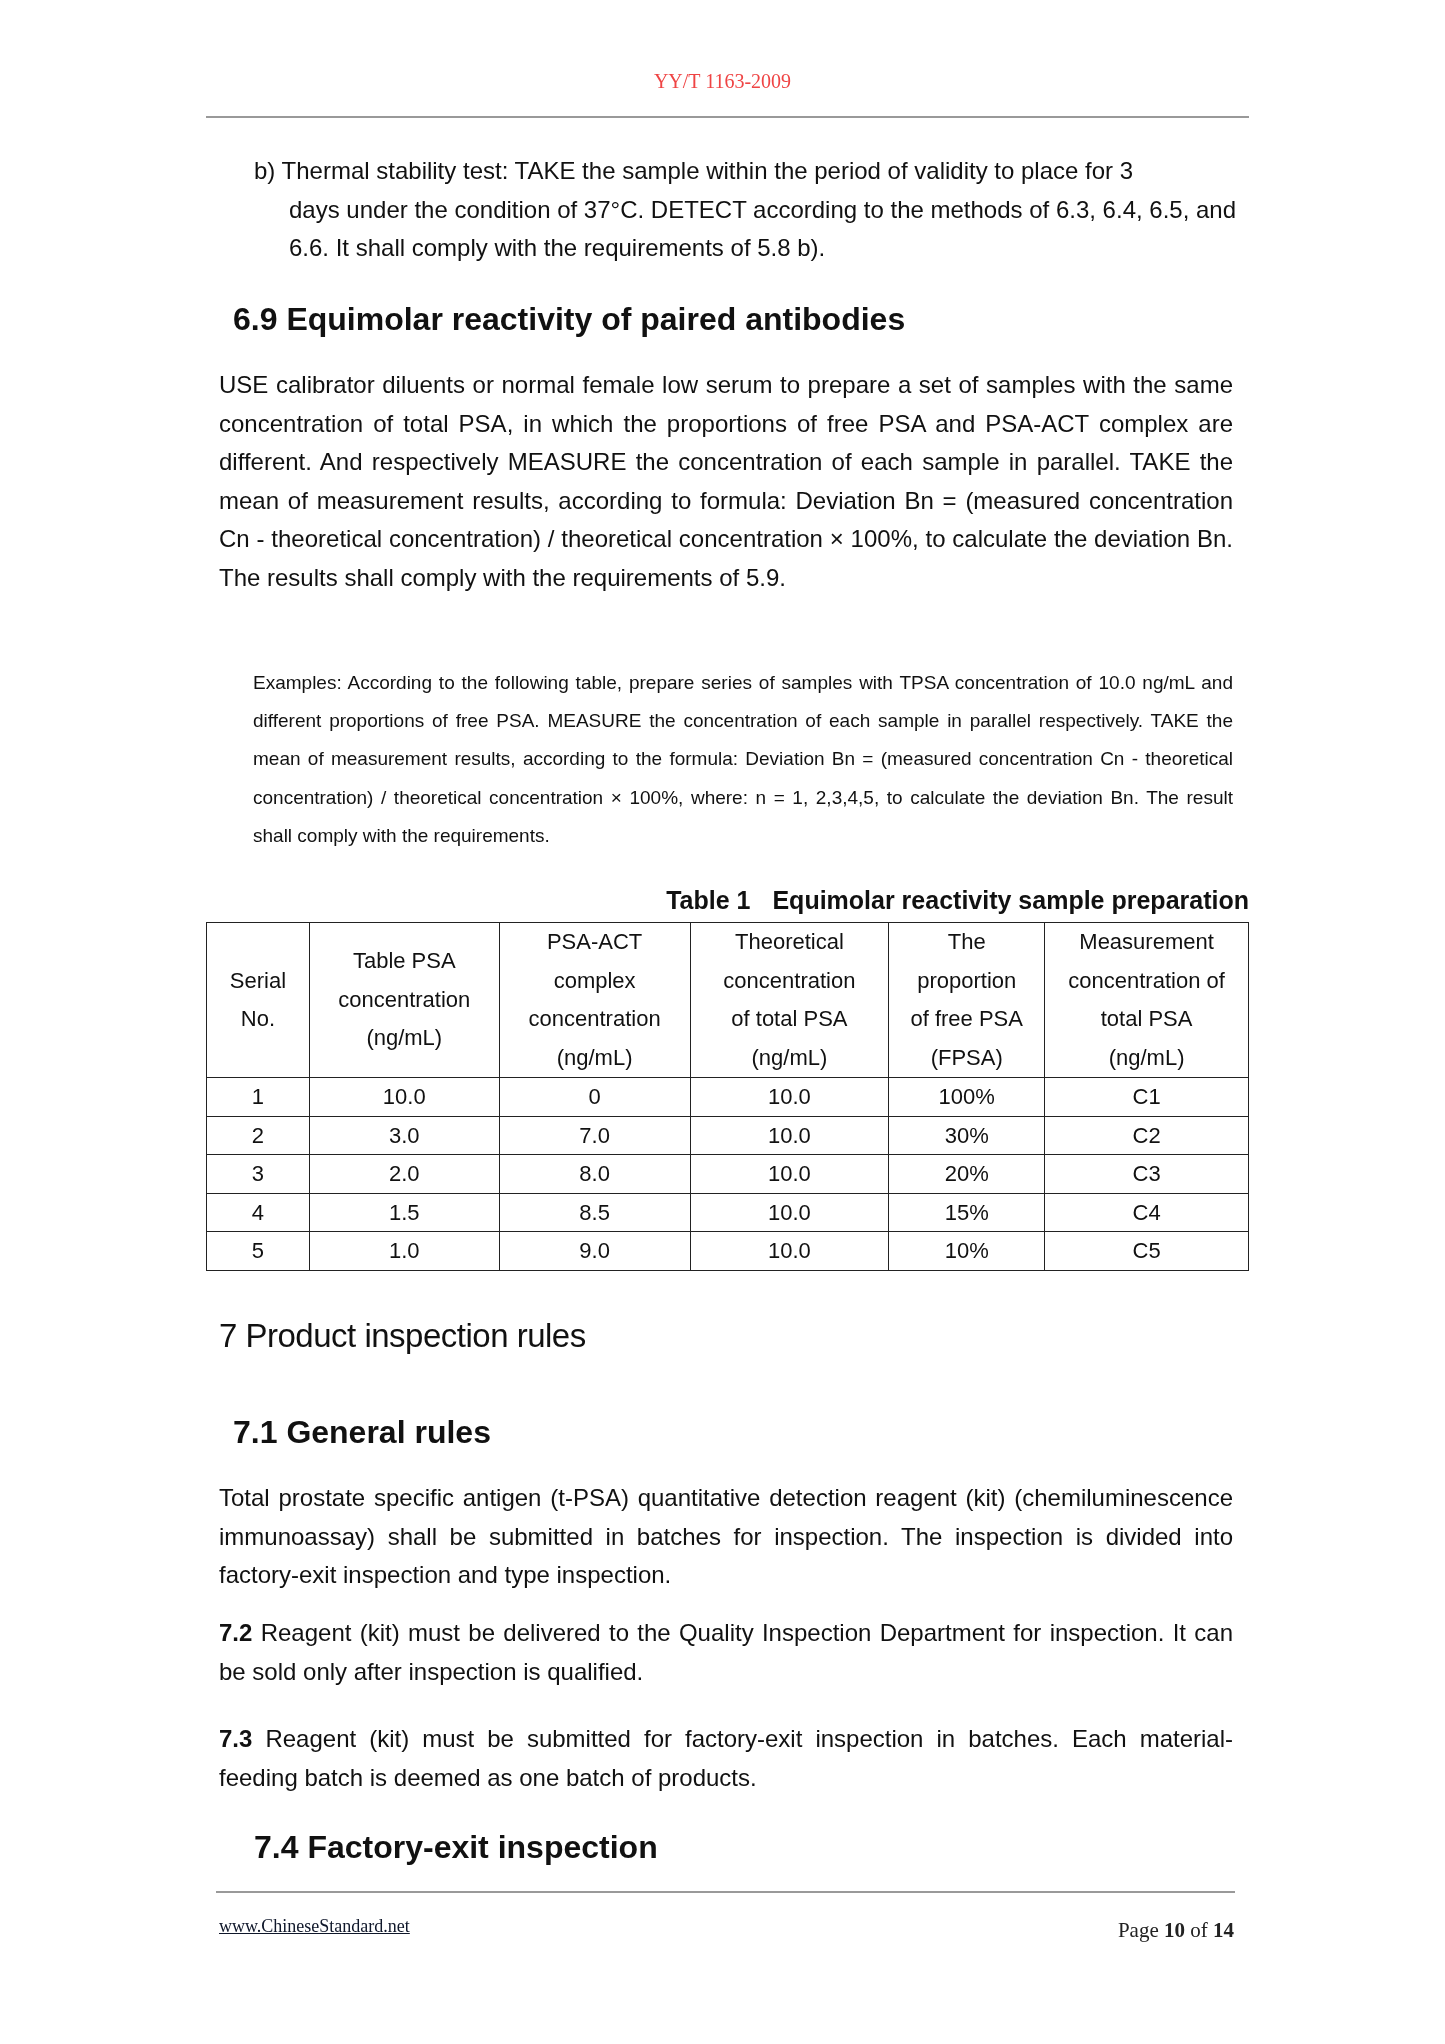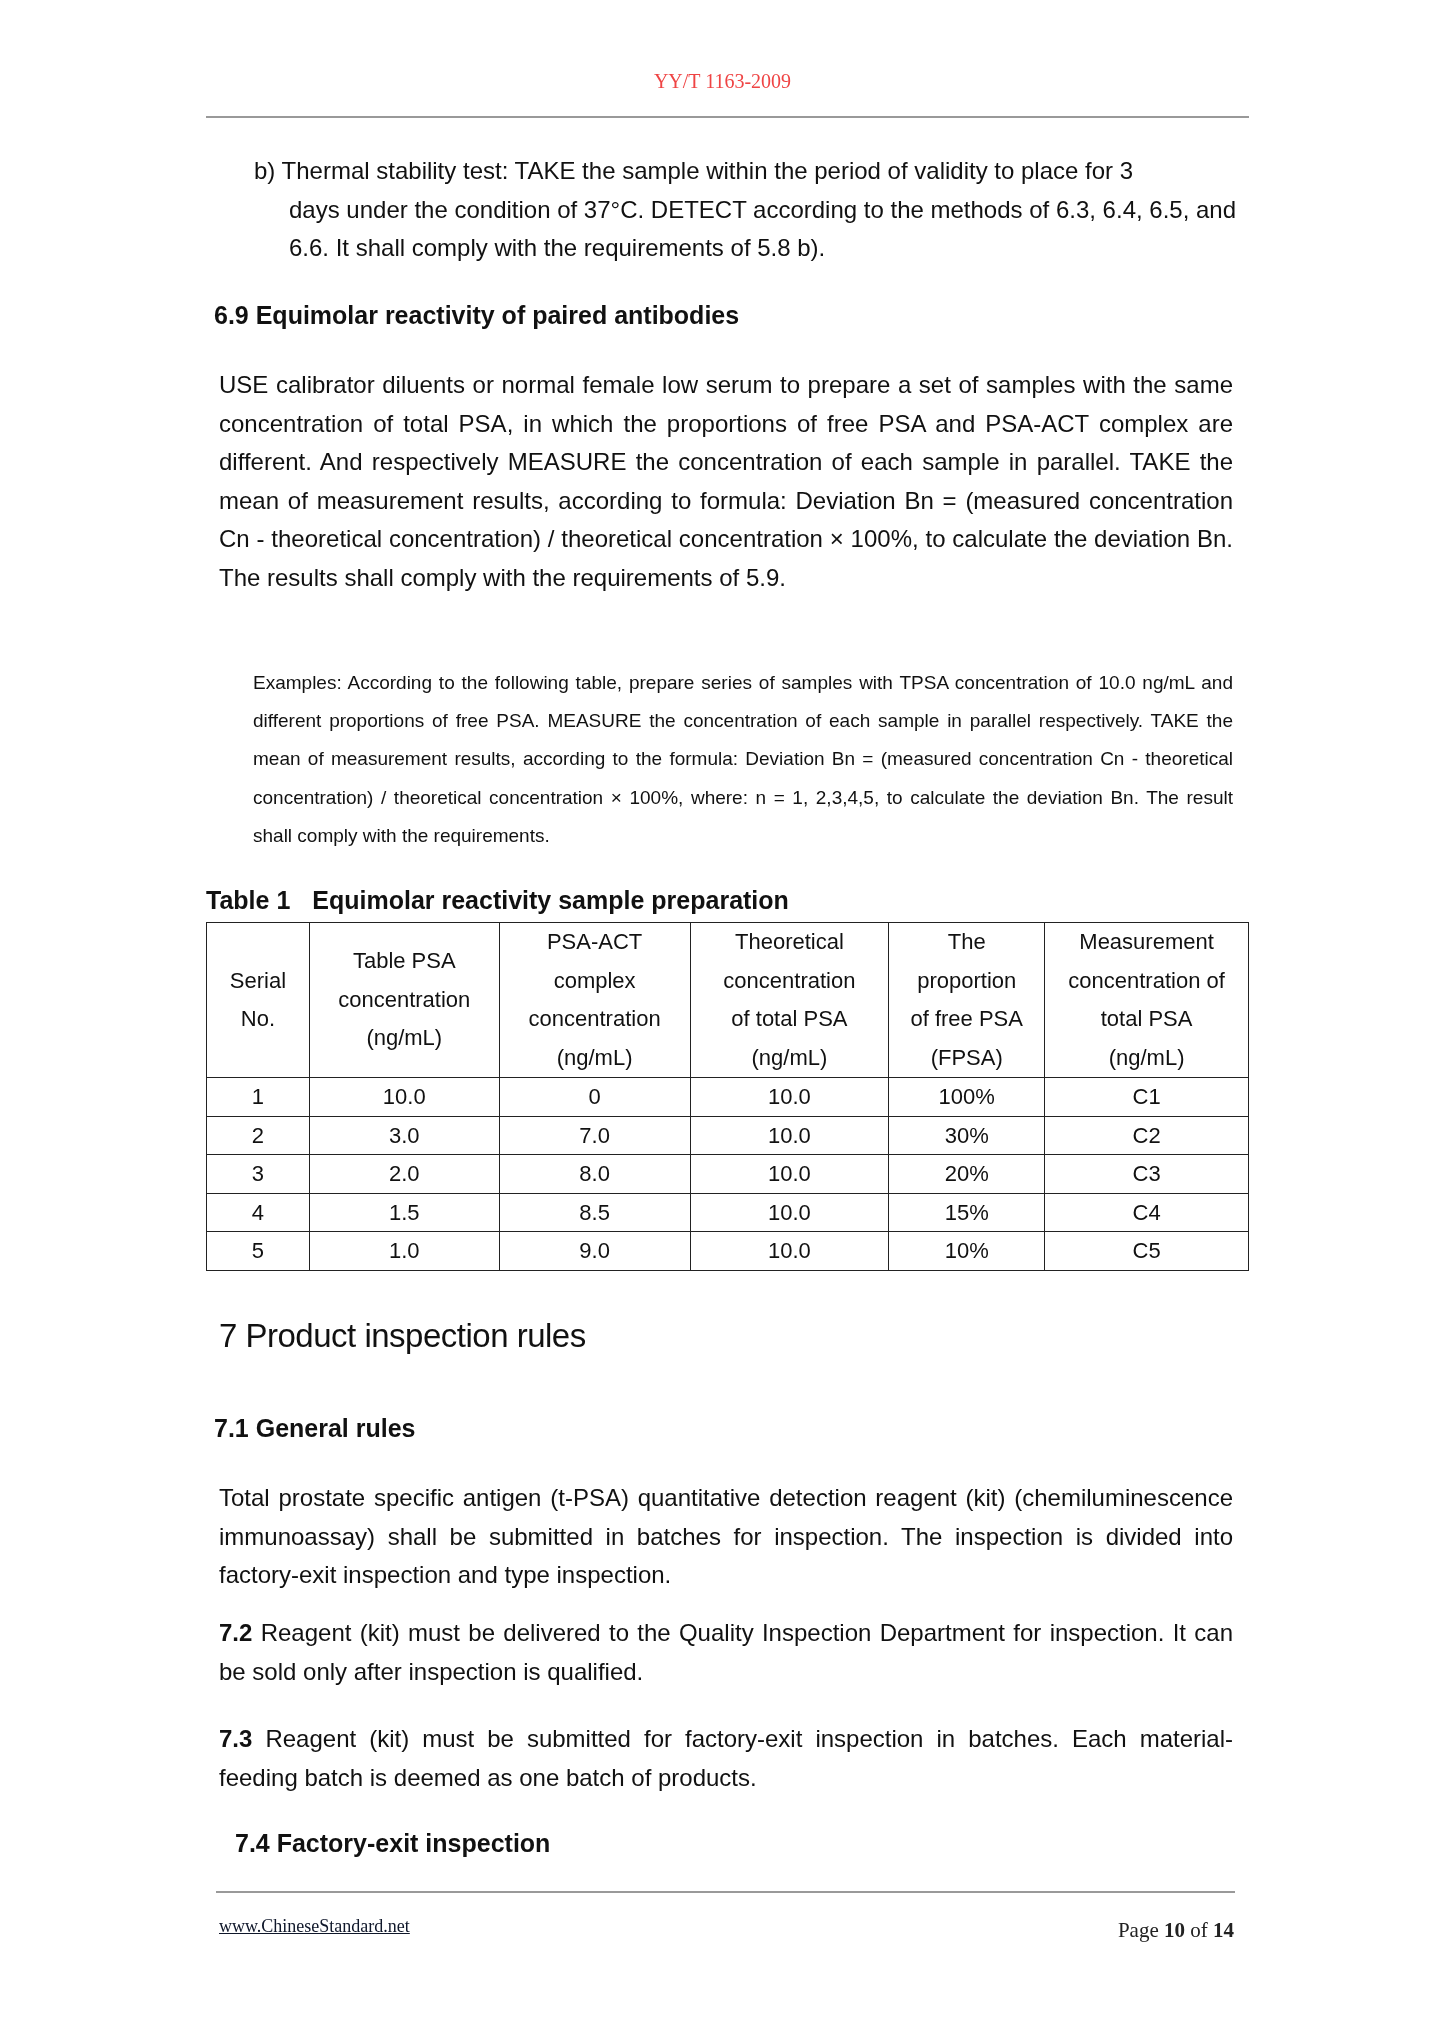--- a/index.html
+++ b/index.html
@@ -51,39 +51,39 @@
     }
     .para-indent-b .first {
       display: block;
     }
     .para-indent-b .rest {
       display: block;
       padding-left: 35px;
     }
     .heading-bold {
       position: absolute;
-      left: 214px;
-      font-size: 25px;
+      left: 233px;
+      font-size: 32px;
       font-weight: bold;
     }
     .example {
       position: absolute;
       left: 253px;
       width: 980px;
       font-size: 19px;
       line-height: 38.2px;
       text-align: justify;
       text-align-last: left;
     }
     .table-caption {
       position: absolute;
       top: 886px;
       left: 206px;
       width: 1043px;
-      text-align: left;
+      text-align: right;
       font-size: 25px;
       font-weight: bold;
     }
     .table-caption .gap {
       display: inline-block;
       width: 22px;
     }
     table.data-table {
       position: absolute;
       top: 922px;

